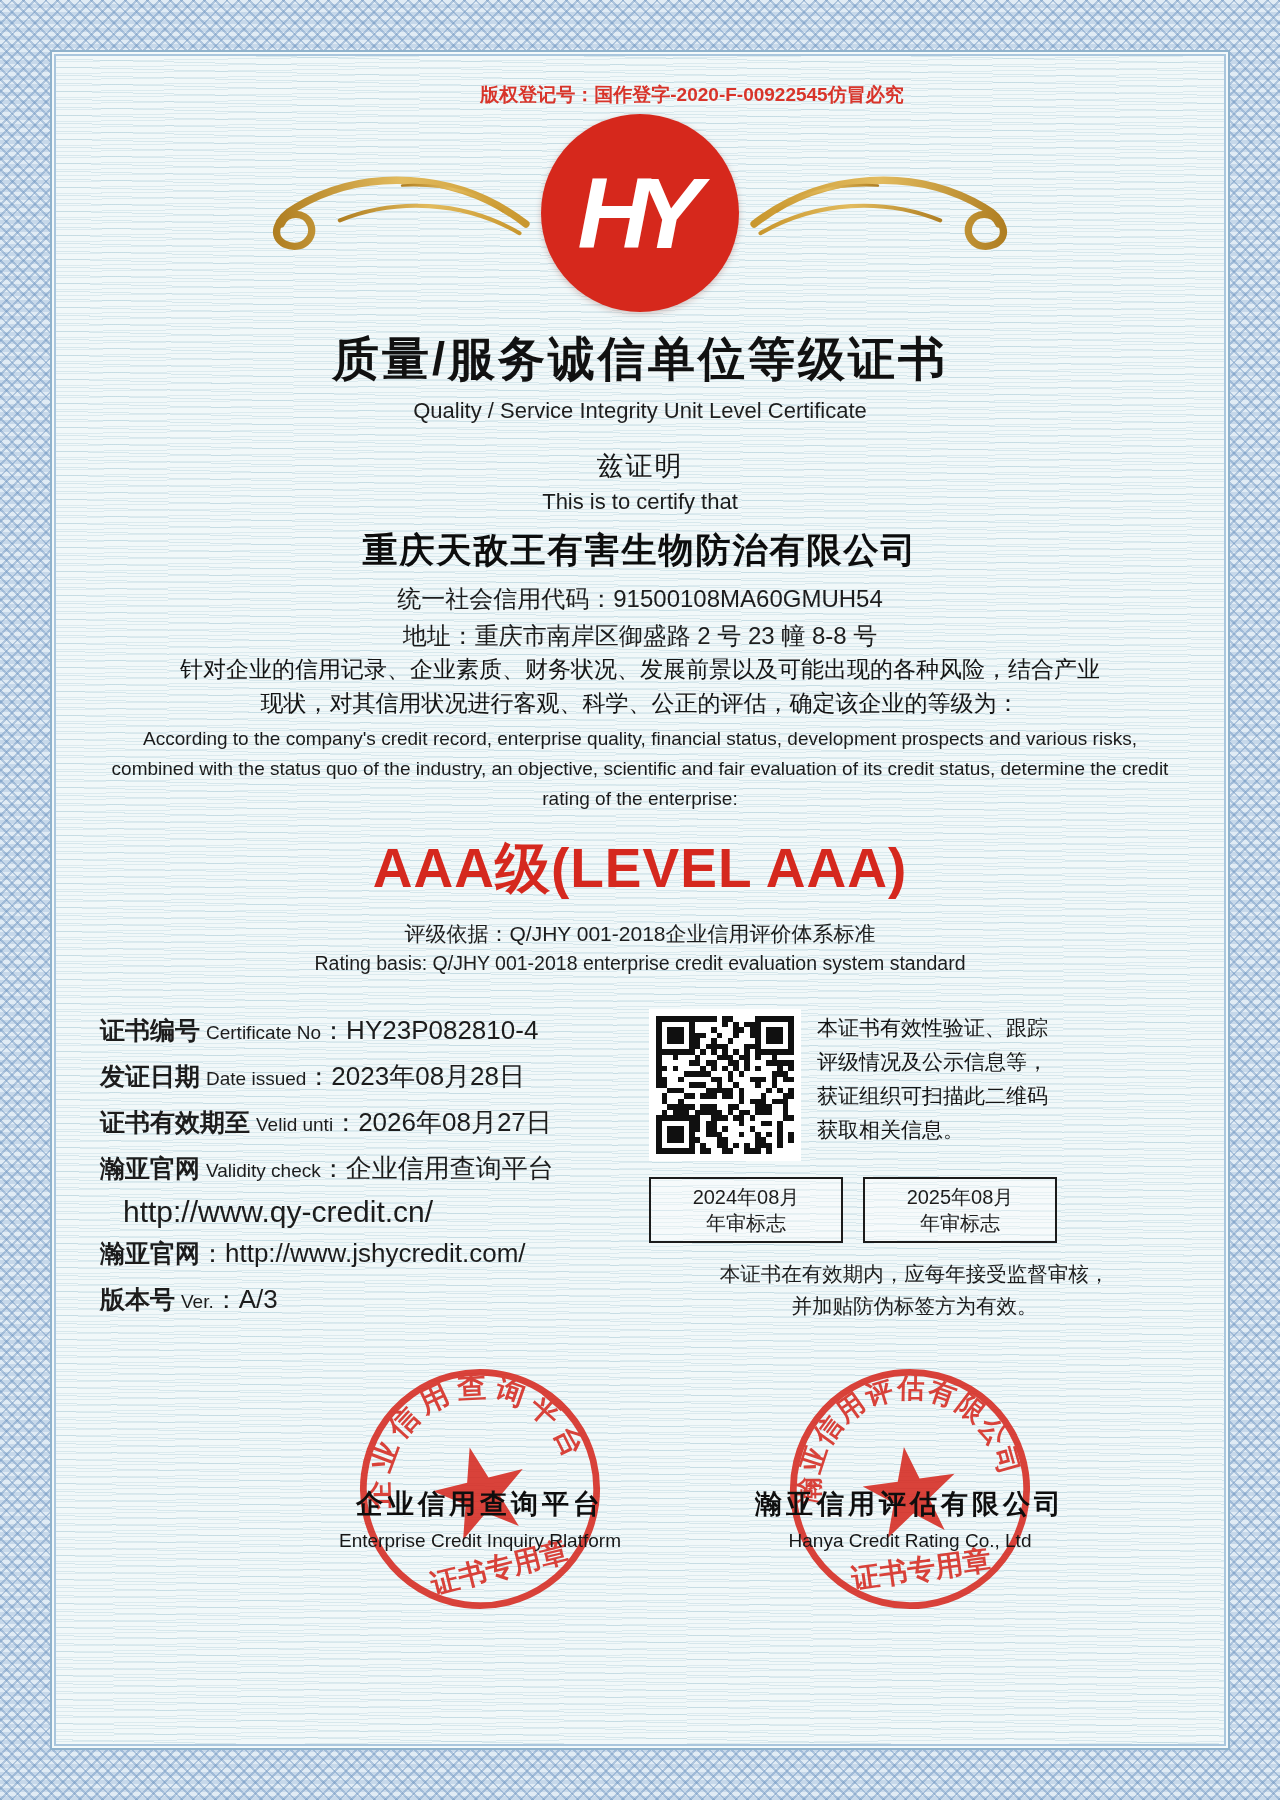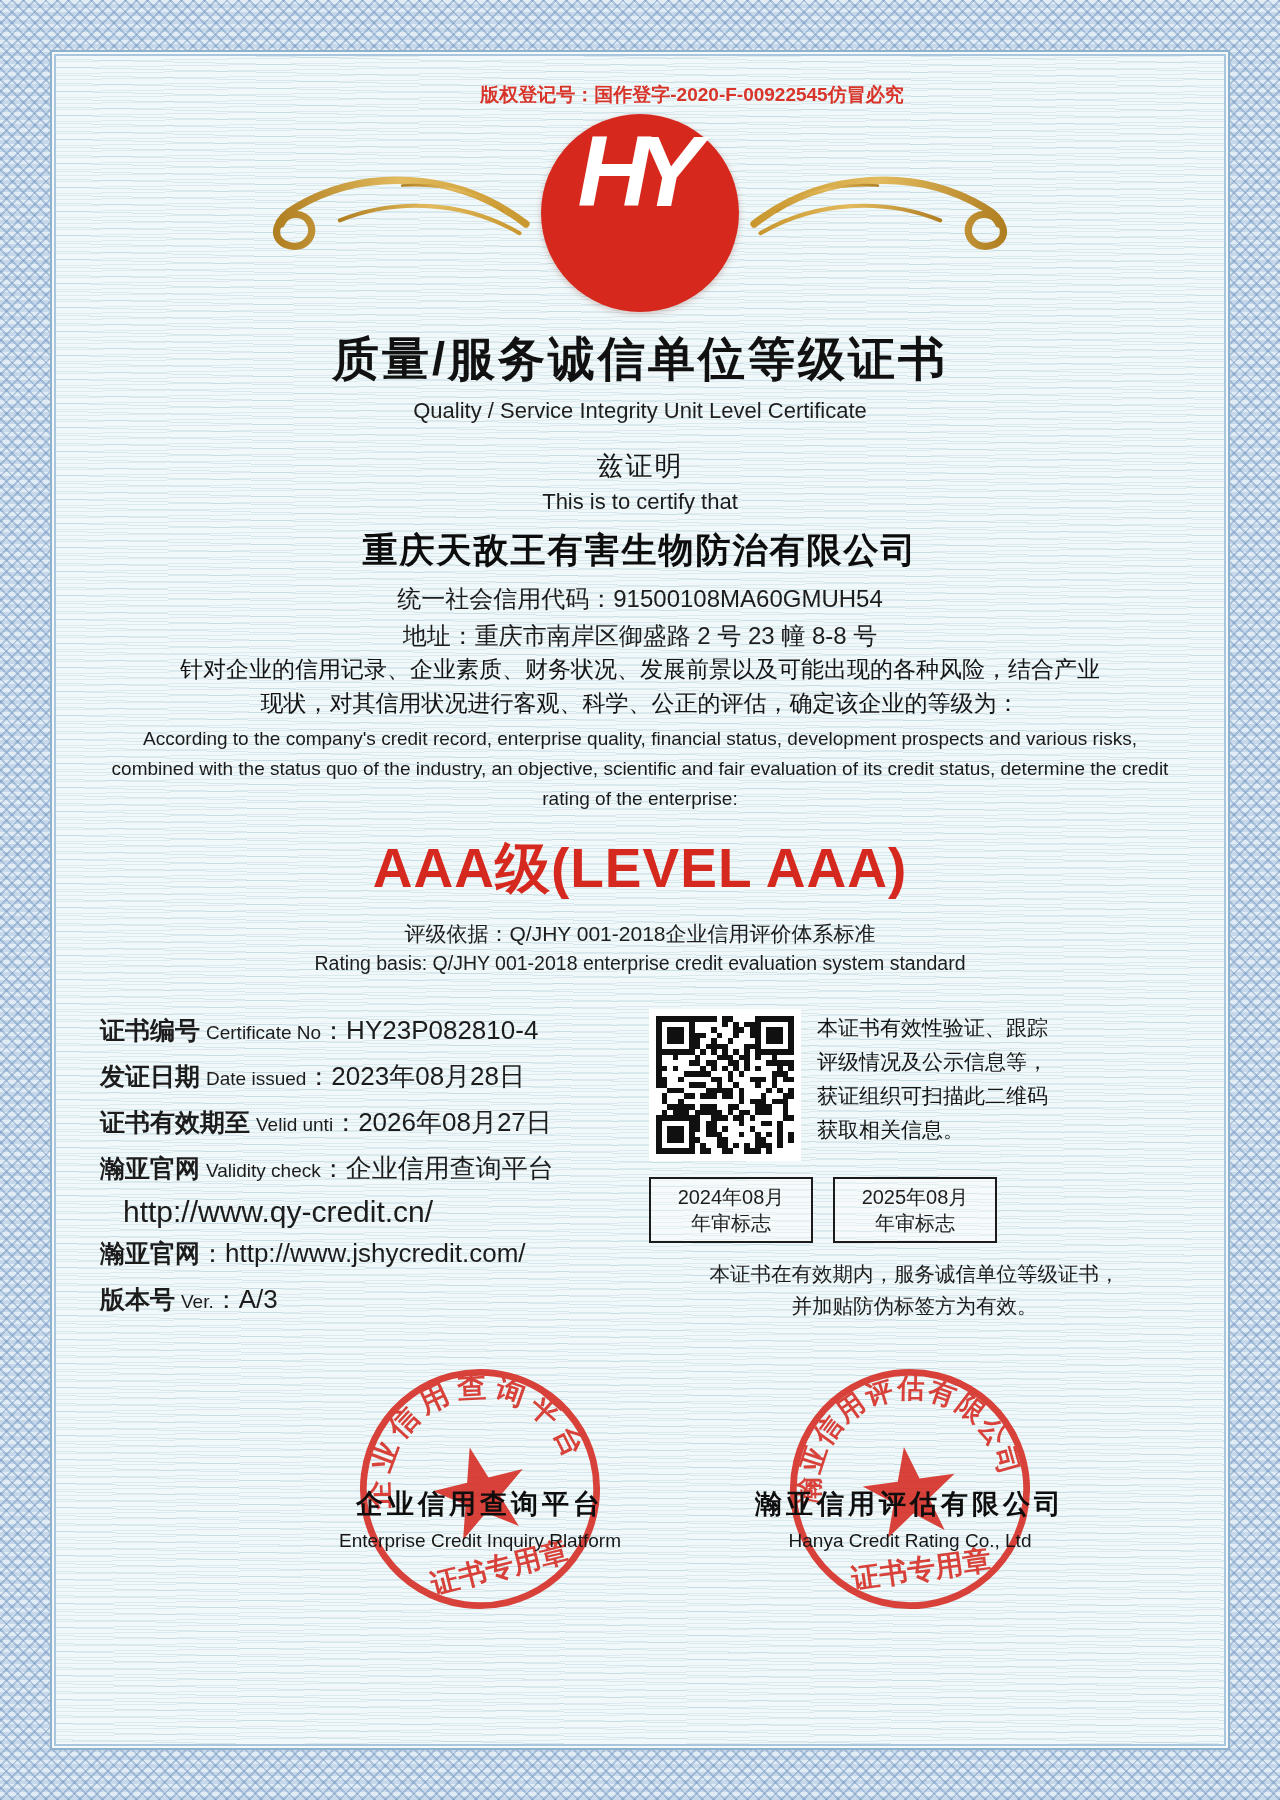--- a/index.html
+++ b/index.html
@@ -38,21 +38,21 @@
   }
   .logo-row {
     margin-top:2px; height:206px;
     display:flex; align-items:center; justify-content:center; gap:8px;
   }
   .flourish { width:280px; height:110px; flex:0 0 auto; }
   .flourish.right { transform:scaleX(-1); }
   .logo {
     width:198px; height:198px; border-radius:50%;
     background:#d6281c; flex:0 0 auto;
-    display:flex; align-items:flex-start; justify-content:center;
+    display:flex; align-items:center; justify-content:center;
     box-shadow:0 2px 6px rgba(120,30,20,.25);
   }
   .logo span {
     color:#ffffff; font-size:100px; font-weight:800;
     letter-spacing:-14px; padding-right:14px; font-style:italic;
   }
   .title-cn { margin-top:12px; font-size:47px; font-weight:800; letter-spacing:3px; color:#111; }
   .title-en { margin-top:7px; font-size:22px; color:#1e1e1e; }
   .certify-cn { margin-top:24px; font-size:27px; color:#171717; letter-spacing:2px; }
   .certify-en { margin-top:5px; font-size:22px; }
@@ -82,21 +82,21 @@
     background:#ffffff; padding:7px;
     display:grid;
     grid-template-columns:repeat(25,1fr);
     grid-template-rows:repeat(25,1fr);
   }
   .qr i { display:block; }
   .qr i.b { background:#101010; }
   .qr-text { font-size:21px; line-height:34px; padding-top:2px; color:#141414; }
   .year-boxes { display:flex; gap:20px; margin-top:16px; }
   .year-box {
-    width:164px; height:66px; border:2.5px solid #1b1b1b;
+    width:194px; height:66px; border:2.5px solid #1b1b1b;
     display:flex; flex-direction:column; align-items:center; justify-content:center;
     background:rgba(255,255,255,.35); font-size:20px; line-height:26px;
   }
   .note { margin-top:15px; font-size:20.5px; line-height:32px; text-align:center; }
 
   .sigs { margin-top:46px; display:flex; justify-content:center; gap:70px; transform:translateX(55px); }
   .sig { position:relative; width:360px; padding-top:116px; }
   .seal {
     position:absolute; width:250px; height:250px;
     left:50%; top:-6px; transform:translateX(-50%) rotate(-14deg);
@@ -829,21 +829,21 @@
           <div class="year-box">
             <div>2024年08月</div>
             <div>年审标志</div>
           </div>
           <div class="year-box">
             <div>2025年08月</div>
             <div>年审标志</div>
           </div>
         </div>
         <div class="note">
-          <div>本证书在有效期内，服务诚信单位等级证书，</div>
+          <div>本证书在有效期内，应每年接受监督审核，</div>
           <div>并加贴防伪标签方为有效。</div>
         </div>
       </div>
     </div>
 
     <div class="sigs">
       <div class="sig">
         <svg class="seal" viewBox="0 0 240 240">
           <circle cx="120" cy="120" r="112" fill="none" stroke="#d5281e" stroke-width="6.5"></circle>
           <path id="arcL" d="M 120 120 m -88 0 a 88 88 0 1 1 176 0" fill="none"></path>

